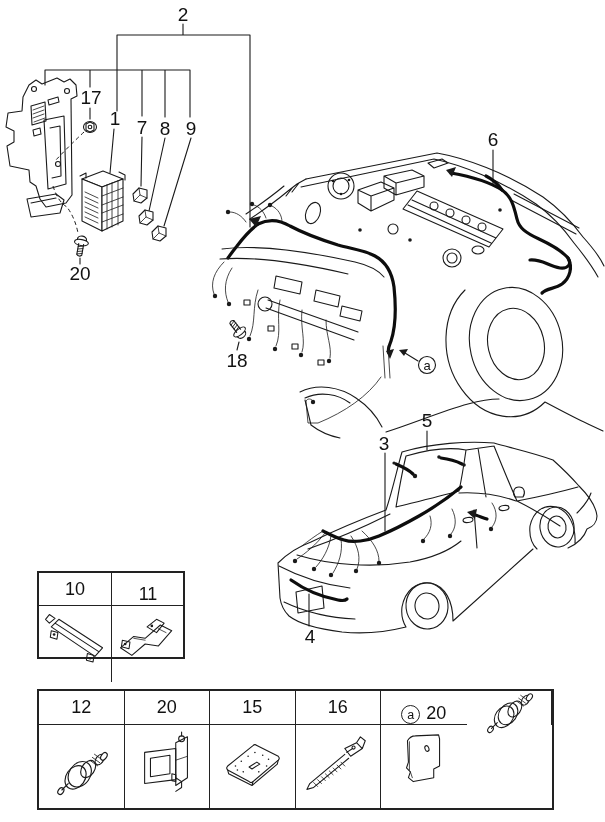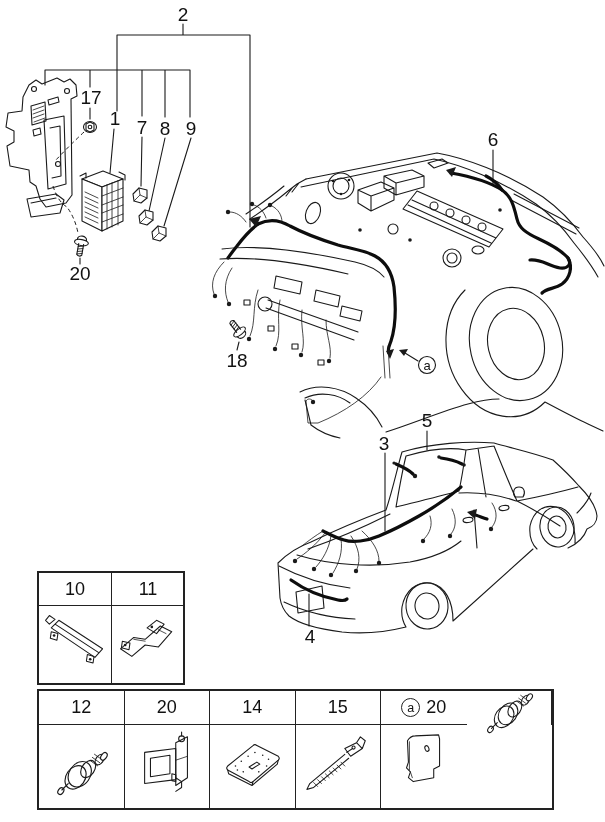--- a/index.html
+++ b/index.html
@@ -12,21 +12,21 @@
   .thin{fill:none;stroke:#1a1a1a;stroke-width:0.8;stroke-linecap:round;}
   .thick{fill:none;stroke:#0d0d0d;stroke-width:3.2;stroke-linecap:round;stroke-linejoin:round;}
   .dash{fill:none;stroke:#1a1a1a;stroke-width:1;stroke-dasharray:4 3;}
   .dot{fill:#1a1a1a;stroke:none;}
   .wfill{fill:#fff;stroke:#1a1a1a;stroke-width:1.1;stroke-linejoin:round;}
   
   .ptable{position:absolute;display:grid;border:2px solid #222;background:#fff;box-sizing:border-box;}
   .ptable .hcell{border-right:1.3px solid #222;border-bottom:1.3px solid #222;
       display:flex;align-items:center;justify-content:center;font-size:18px;color:#111;}
   .ptable .icell{border-right:1.3px solid #222;display:flex;align-items:center;justify-content:center;}
-  .ptable .last{border-right:none;}
+  .ptable .last{border-right:none;align-items:flex-end;}
   .circle-a{display:inline-flex;width:17px;height:17px;border:1.3px solid #222;border-radius:50%;
       align-items:center;justify-content:center;font-size:12.5px;margin-right:6px;}
   .hwrap{display:flex;align-items:center;justify-content:center;}
 </style>
 </head>
 <body>
 
 <div id="stage">
 
 <svg id="art" width="605" height="822" viewBox="0 0 605 822">
@@ -266,21 +266,21 @@
         <circle class="dot" cx="314" cy="569" r="2.2"></circle>
     <circle class="dot" cx="331" cy="575" r="2.2"></circle>
         <circle class="dot" cx="356" cy="571" r="2.2"></circle>
     <circle class="dot" cx="379" cy="563" r="2.2"></circle>
         <circle class="dot" cx="423" cy="541" r="2.2"></circle>
     <circle class="dot" cx="450" cy="536" r="2.2"></circle>
         <circle class="dot" cx="491" cy="529" r="2.2"></circle>
   </g>
 </svg>
 
-  <div class="ptable" style="left:37px;top:571px;width:148px;height:114px;grid-template-columns:1fr 1fr;grid-template-rows:33px 1fr;">
+  <div class="ptable" style="left:37px;top:571px;width:148px;height:88px;grid-template-columns:1fr 1fr;grid-template-rows:33px 1fr;">
     <div class="hcell">
         <span>10</span>
       </div>
     <div class="hcell last">
         <span>11</span>
       </div>
     <div class="icell">
       <svg width="72" height="76" viewBox="0 0 74 80">
         <path class="ln" d="M12,22 L20,14 L66,44 L58,53 Z M16,18 L62,48"></path>
         <path class="ln" d="M10,18 L6,14 L10,9 L16,13 Z"></path>
@@ -301,24 +301,24 @@
   </div>
 
   <div class="ptable" style="left:37px;top:689px;width:517px;height:121px;grid-template-columns:repeat(6,1fr);grid-template-rows:34px 1fr;">
     <div class="hcell">
         <span>12</span>
       </div>
     <div class="hcell">
         <span>20</span>
       </div>
     <div class="hcell">
-        <span>14</span>
-      </div>
-    <div class="hcell">
         <span>15</span>
+      </div>
+    <div class="hcell">
+        <span>16</span>
       </div>
     <div class="hcell last hwrap">
       <span class="circle-a">a</span>
       <span>20</span>
     </div>
 
     <div class="icell">
       <svg width="72" height="82" viewBox="0 0 74 82">
         <g transform="translate(2,4)">
           <ellipse class="ln" cx="30" cy="46" rx="9" ry="12" transform="rotate(35 30 46)"></ellipse>

